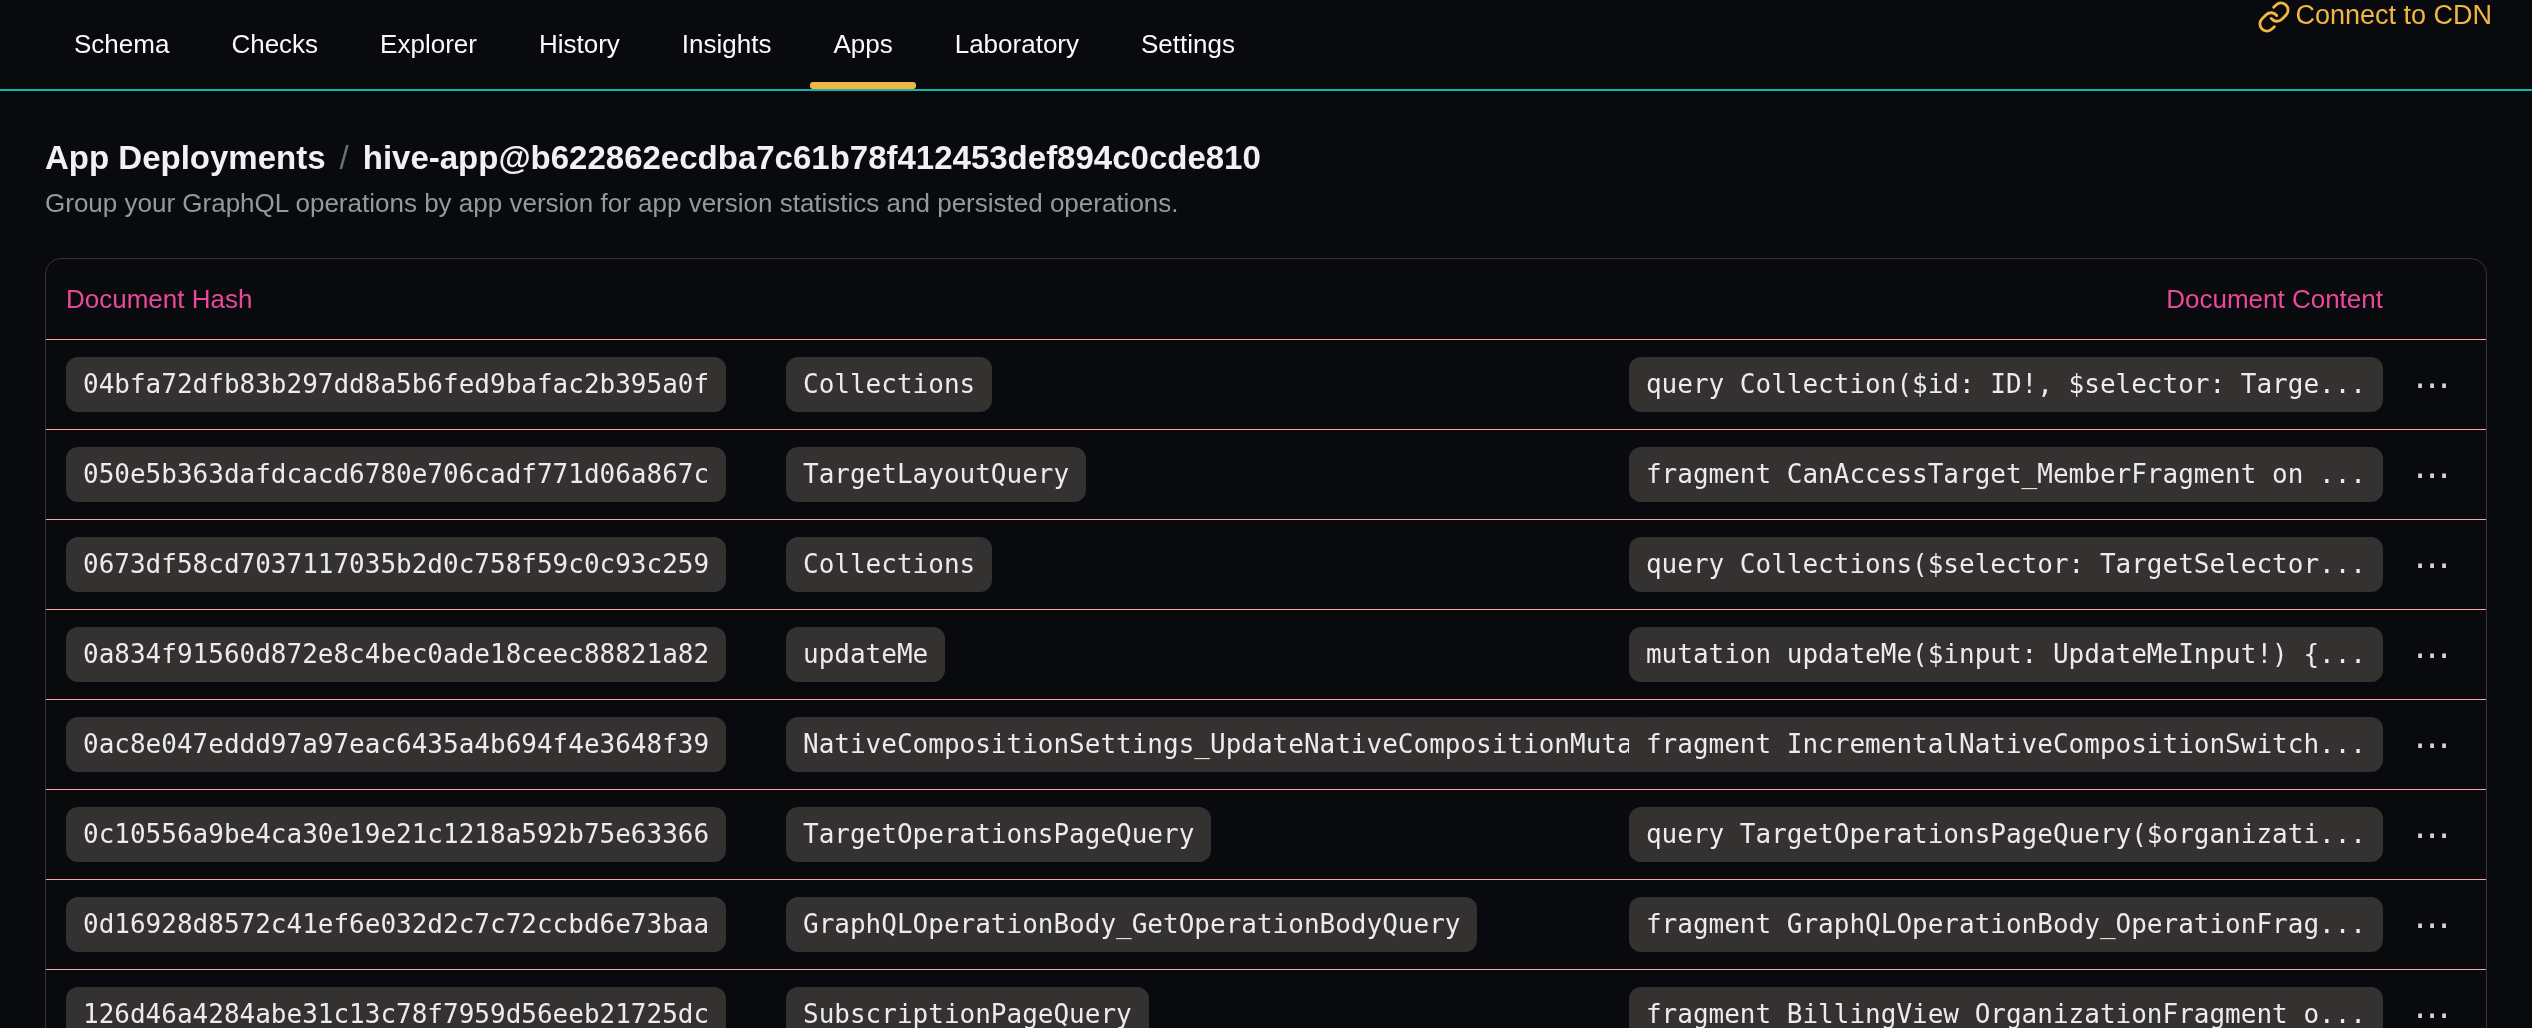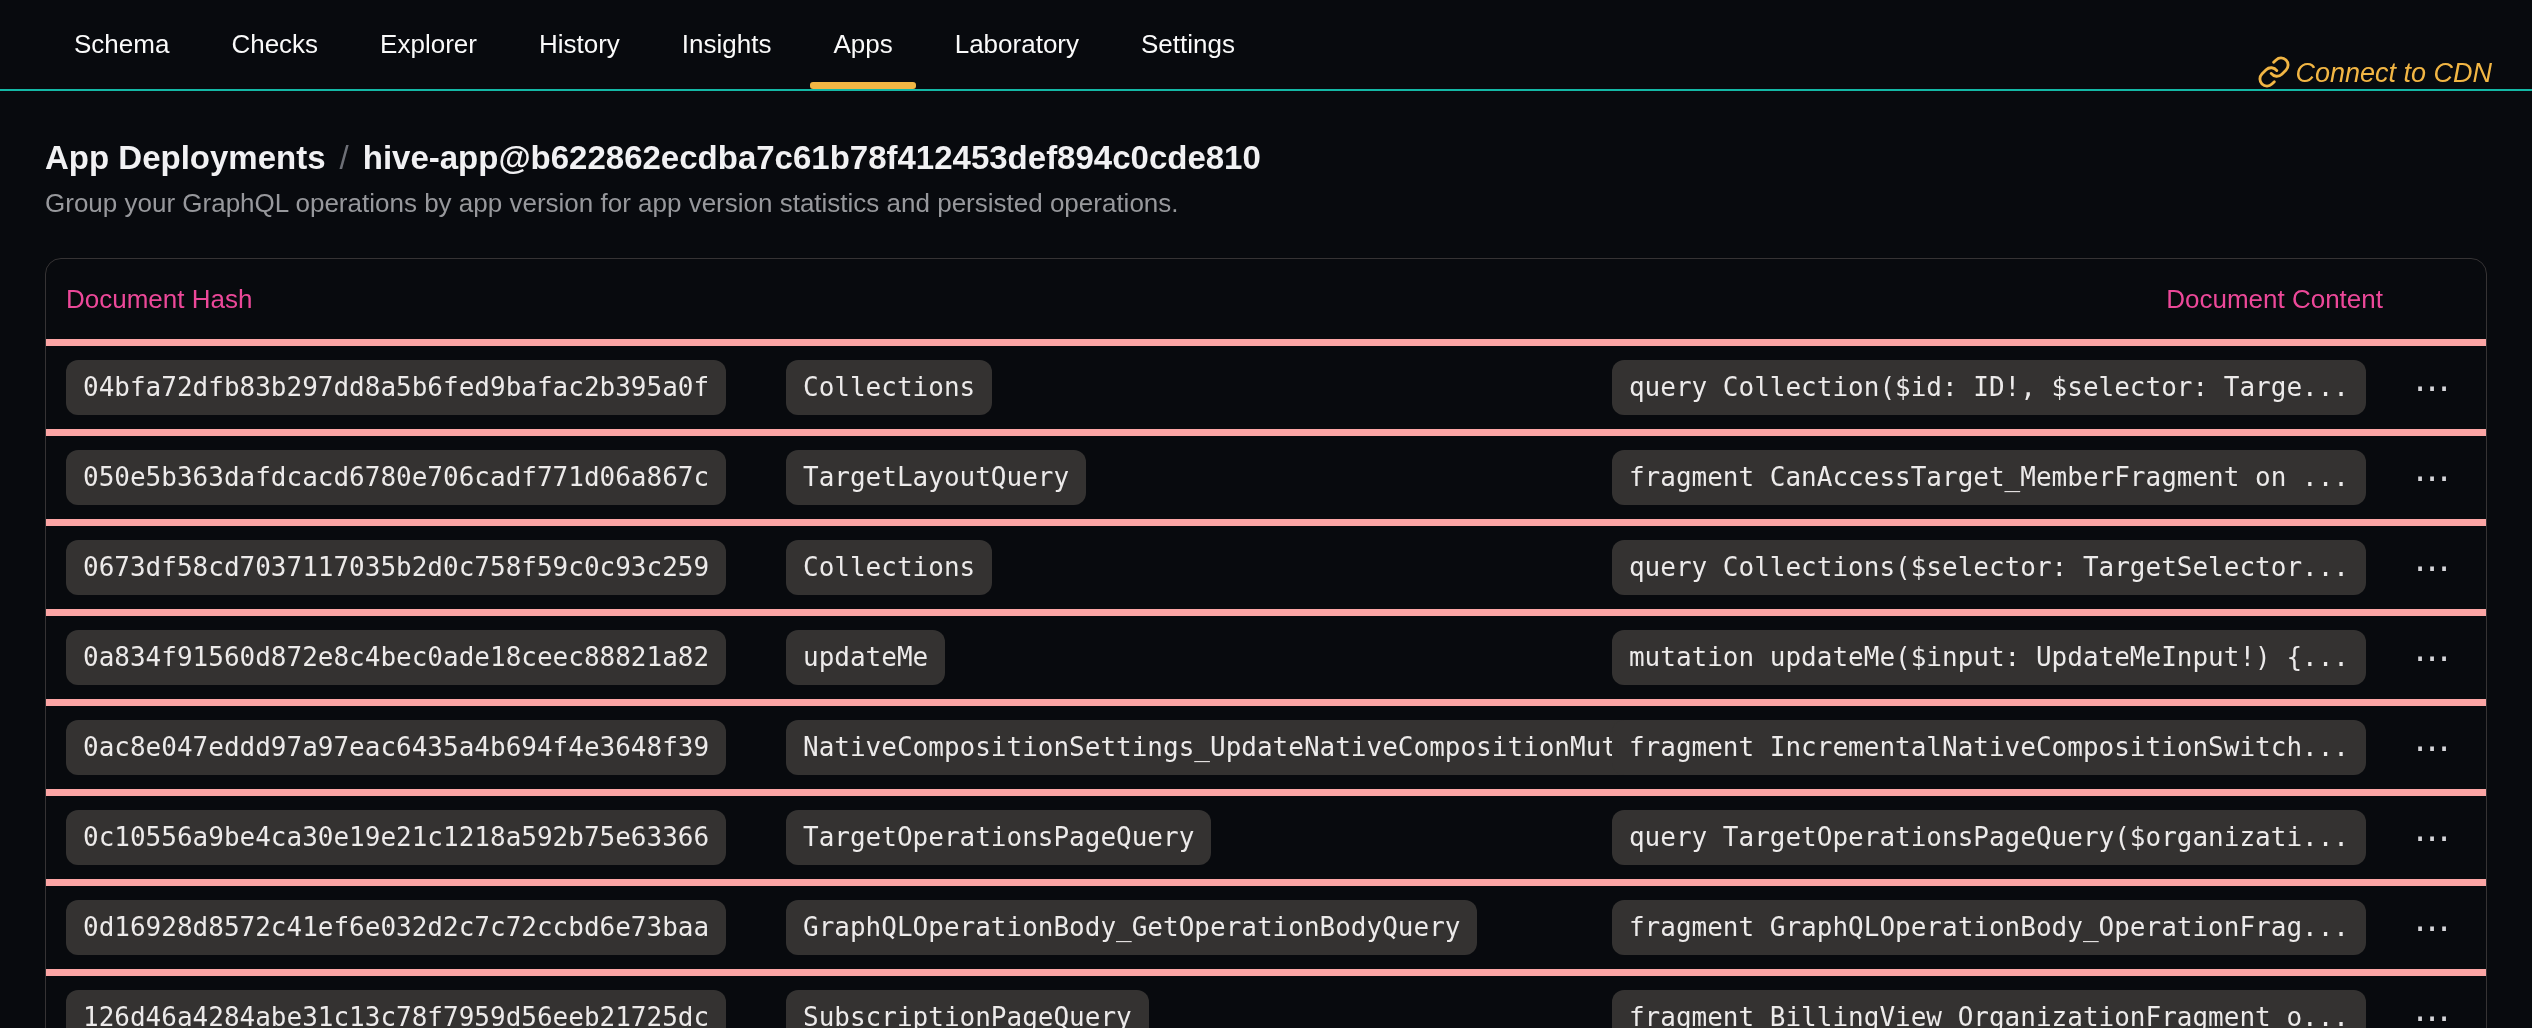--- a/index.html
+++ b/index.html
@@ -32,27 +32,26 @@
   }
   .nav-tab .underline {
     display: none;
     position: absolute; left: 4px; right: 4px; bottom: 0;
     height: 7px; border-radius: 3px;
     background: #f2b644;
   }
   .nav-tab.active .underline { display: block; }
   .cdn-link {
     margin-left: auto;
-    display: flex; align-items: flex-end; gap: 4px;
+    display: flex; align-items: flex-start; gap: 4px;
     color: #f2b644;
     font-size: 27px;
     cursor: pointer;
     text-decoration: none;
     white-space: nowrap;
-    font-style: italic;
   }
 
   
   .main { padding: 0 45px; }
   .breadcrumb {
     margin-top: 46px;
     font-size: 33px; font-weight: 700;
     line-height: 42px;
     color: #f1f1f3;
     white-space: nowrap;
@@ -82,24 +81,24 @@
     color: #ec4899;
     font-size: 26px;
   }
   .thead .col-content { text-align: right; padding-right: 71px; margin-left: 26px; }
   .trow {
     height: 90px;
     display: grid;
     grid-template-columns: 720px 1fr auto;
     align-items: center;
     padding: 0 32px 0 20px;
-    border-top: 7px solid #fca5a5;
+    border-top: 1px solid #fca5a5;
   }
   .cell { min-width: 0; }
-  .content-cell { display: flex; align-items: center; justify-content: flex-end; gap: 44px; }
+  .content-cell { display: flex; align-items: center; justify-content: flex-end; gap: 27px; }
   .badge {
     display: inline-block;
     background: #343231;
     border-radius: 12px;
     padding: 12px 17px;
     font-family: "DejaVu Sans Mono", "Liberation Mono", monospace;
     font-size: 26px;
     line-height: 31px;
     color: #eceaea;
     white-space: nowrap;

